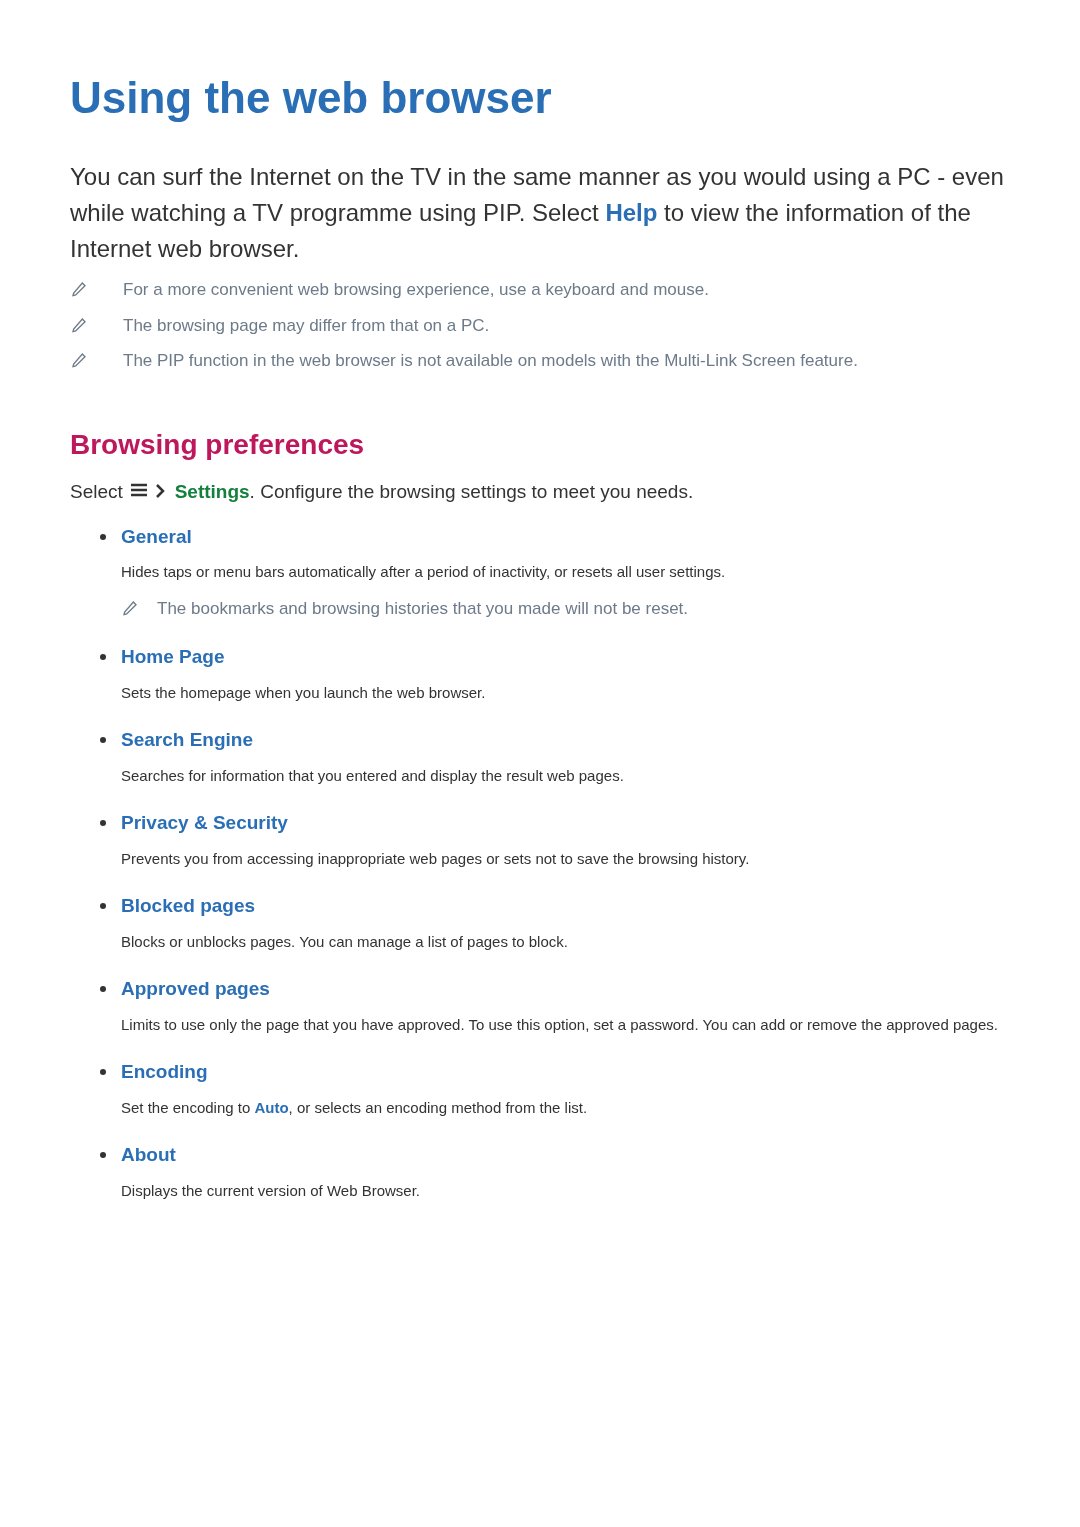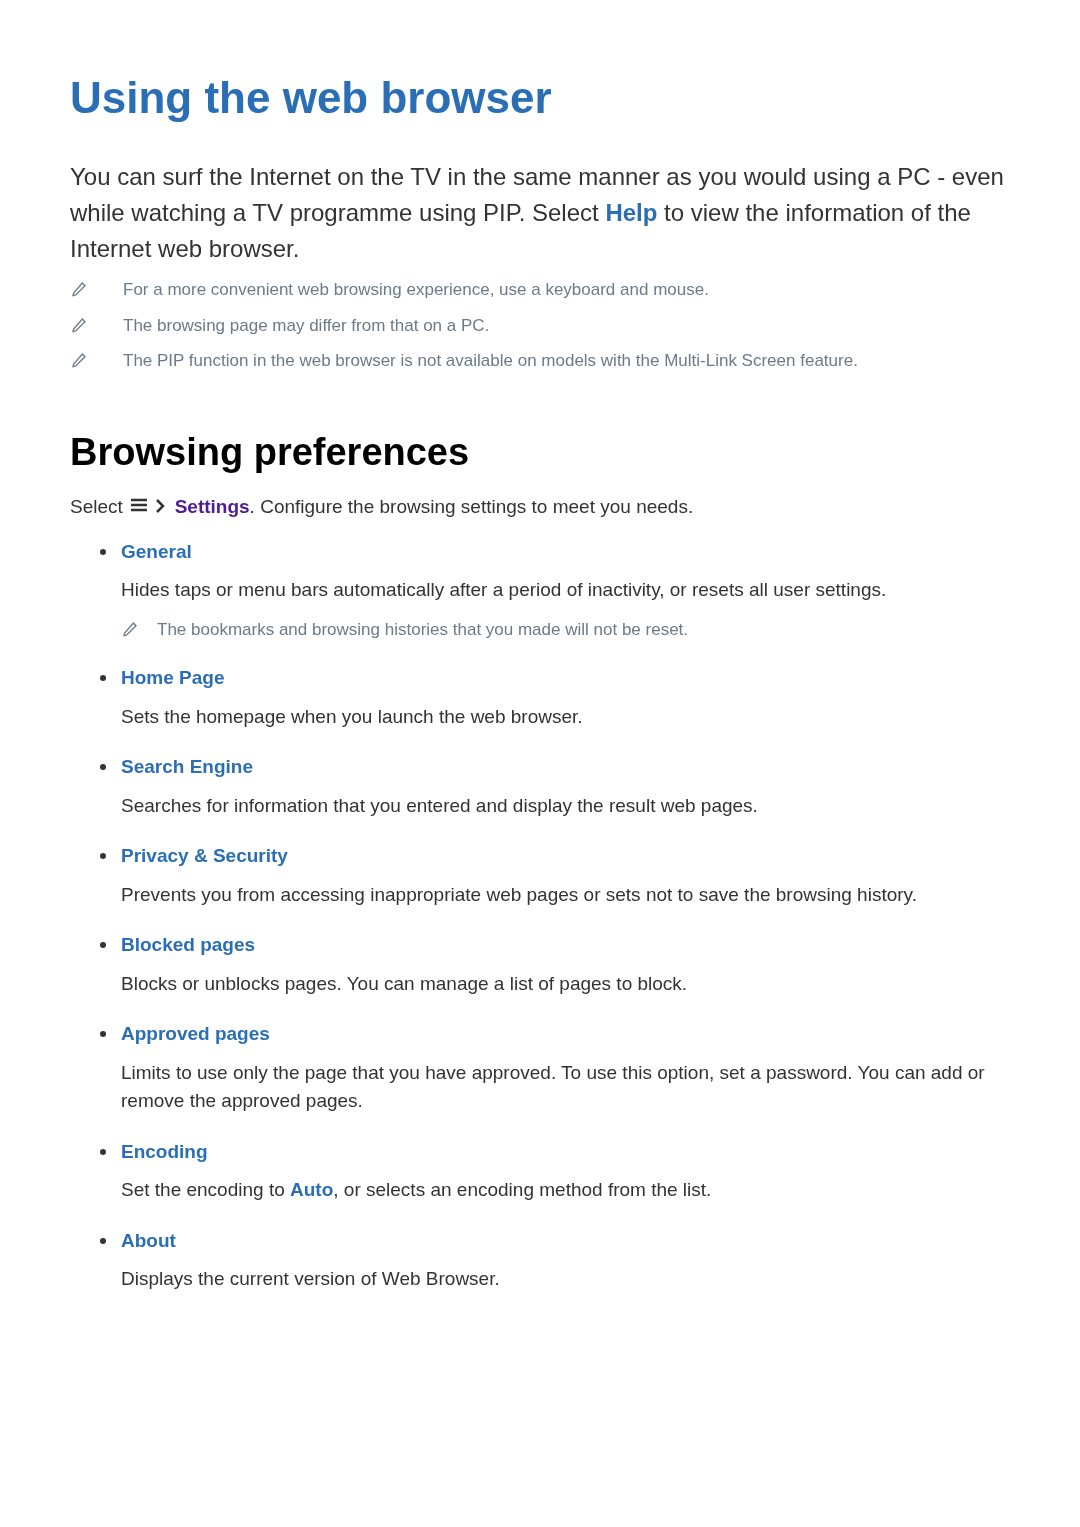--- a/index.html
+++ b/index.html
@@ -15,22 +15,22 @@
       color: #333;
       line-height: 1.5;
     }
     h1 {
       color: #2a6fb5;
       font-size: 44px;
       font-weight: bold;
       margin-bottom: 28px;
     }
     h2 {
-      color: #000000;
-      font-size: 38px;
+      color: #be185d;
+      font-size: 28px;
       font-weight: bold;
       margin-top: 50px;
       margin-bottom: 12px;
     }
     .intro {
       font-size: 24px;
       color: #333;
       margin-bottom: 10px;
     }
     .intro .hl {
@@ -65,21 +65,21 @@
     .note-text {
       color: #6c7a89;
       font-size: 17px;
     }
     .settings-line {
       font-size: 19px;
       color: #333333;
       margin-bottom: 16px;
     }
     .settings-line .hl {
-      color: #4c1d95;
+      color: #15803d;
       font-weight: bold;
     }
     .menu-icon {
       display: inline-block;
       vertical-align: middle;
       margin: 0 2px;
       position: relative;
       top: -1px;
     }
     .chev-icon {
@@ -107,21 +107,21 @@
       background: #333;
       border-radius: 50%;
       flex-shrink: 0;
     }
     .pref-title {
       color: #2a6fb5;
       font-weight: bold;
       font-size: 19px;
     }
     .pref-desc {
-      font-size: 19px;
+      font-size: 15px;
       color: #333;
       margin-top: 10px;
       margin-left: 21px;
     }
     .pref-desc .hl {
       color: #2a6fb5;
       font-weight: bold;
     }
     .sub-note {
       display: flex;

